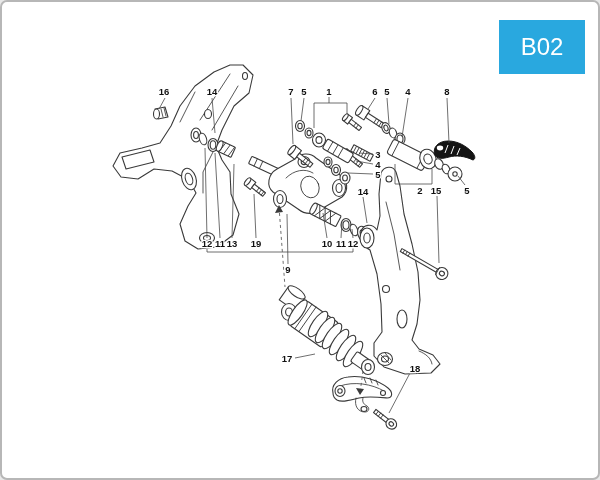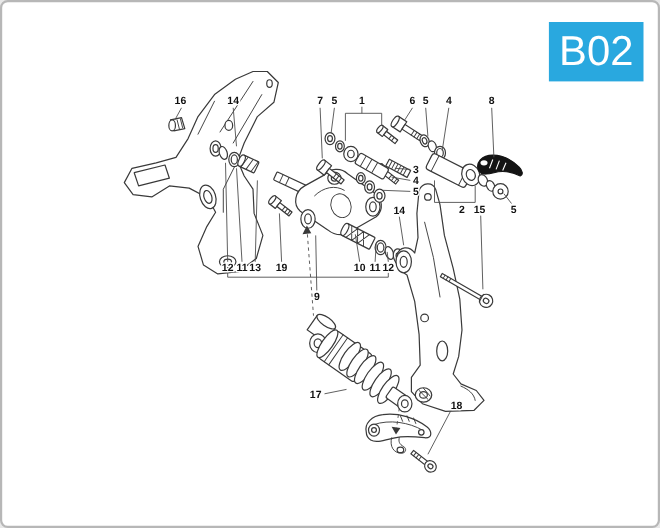--- a/index.html
+++ b/index.html
@@ -5,21 +5,21 @@
   html,body{margin:0;padding:0;background:#e8e8e8;}
   .page{
     position:relative;width:600px;height:480px;box-sizing:border-box;
     background:#fff;border:2px solid #b7b7b7;border-radius:7px;overflow:hidden;
     font-family:"Liberation Sans",sans-serif;
   }
   .badge{
     position:absolute;left:497px;top:18px;width:86px;height:54px;
     background:var(--badge-bg,#29A8DF);color:var(--badge-text,#fff);
     display:flex;align-items:center;justify-content:center;
-    font-size:38px;line-height:1;letter-spacing:0;
+    font-size:24px;line-height:1;letter-spacing:0;
   }
   svg.art{position:absolute;left:0;top:0;width:600px;height:480px;}
   svg .p{fill:#fff;stroke:var(--art-line,#3a3a3a);stroke-width:1.1;stroke-linejoin:round;}
   svg .ln{fill:none;stroke:var(--art-line,#3a3a3a);stroke-width:0.85;stroke-linecap:round;}
   svg .blk{fill:#141414;stroke:#141414;stroke-width:1;}
   svg .leader{fill:none;stroke:var(--leader-line,#4a4a4a);stroke-width:0.8;}
   svg .dashed{fill:none;stroke:var(--leader-line,#4a4a4a);stroke-width:0.8;stroke-dasharray:3 3;}
   svg .arrow{fill:var(--art-line,#3a3a3a);stroke:none;}
   svg text.callout{
     font-family:"Liberation Sans",sans-serif;font-size:9.5px;font-weight:bold;

